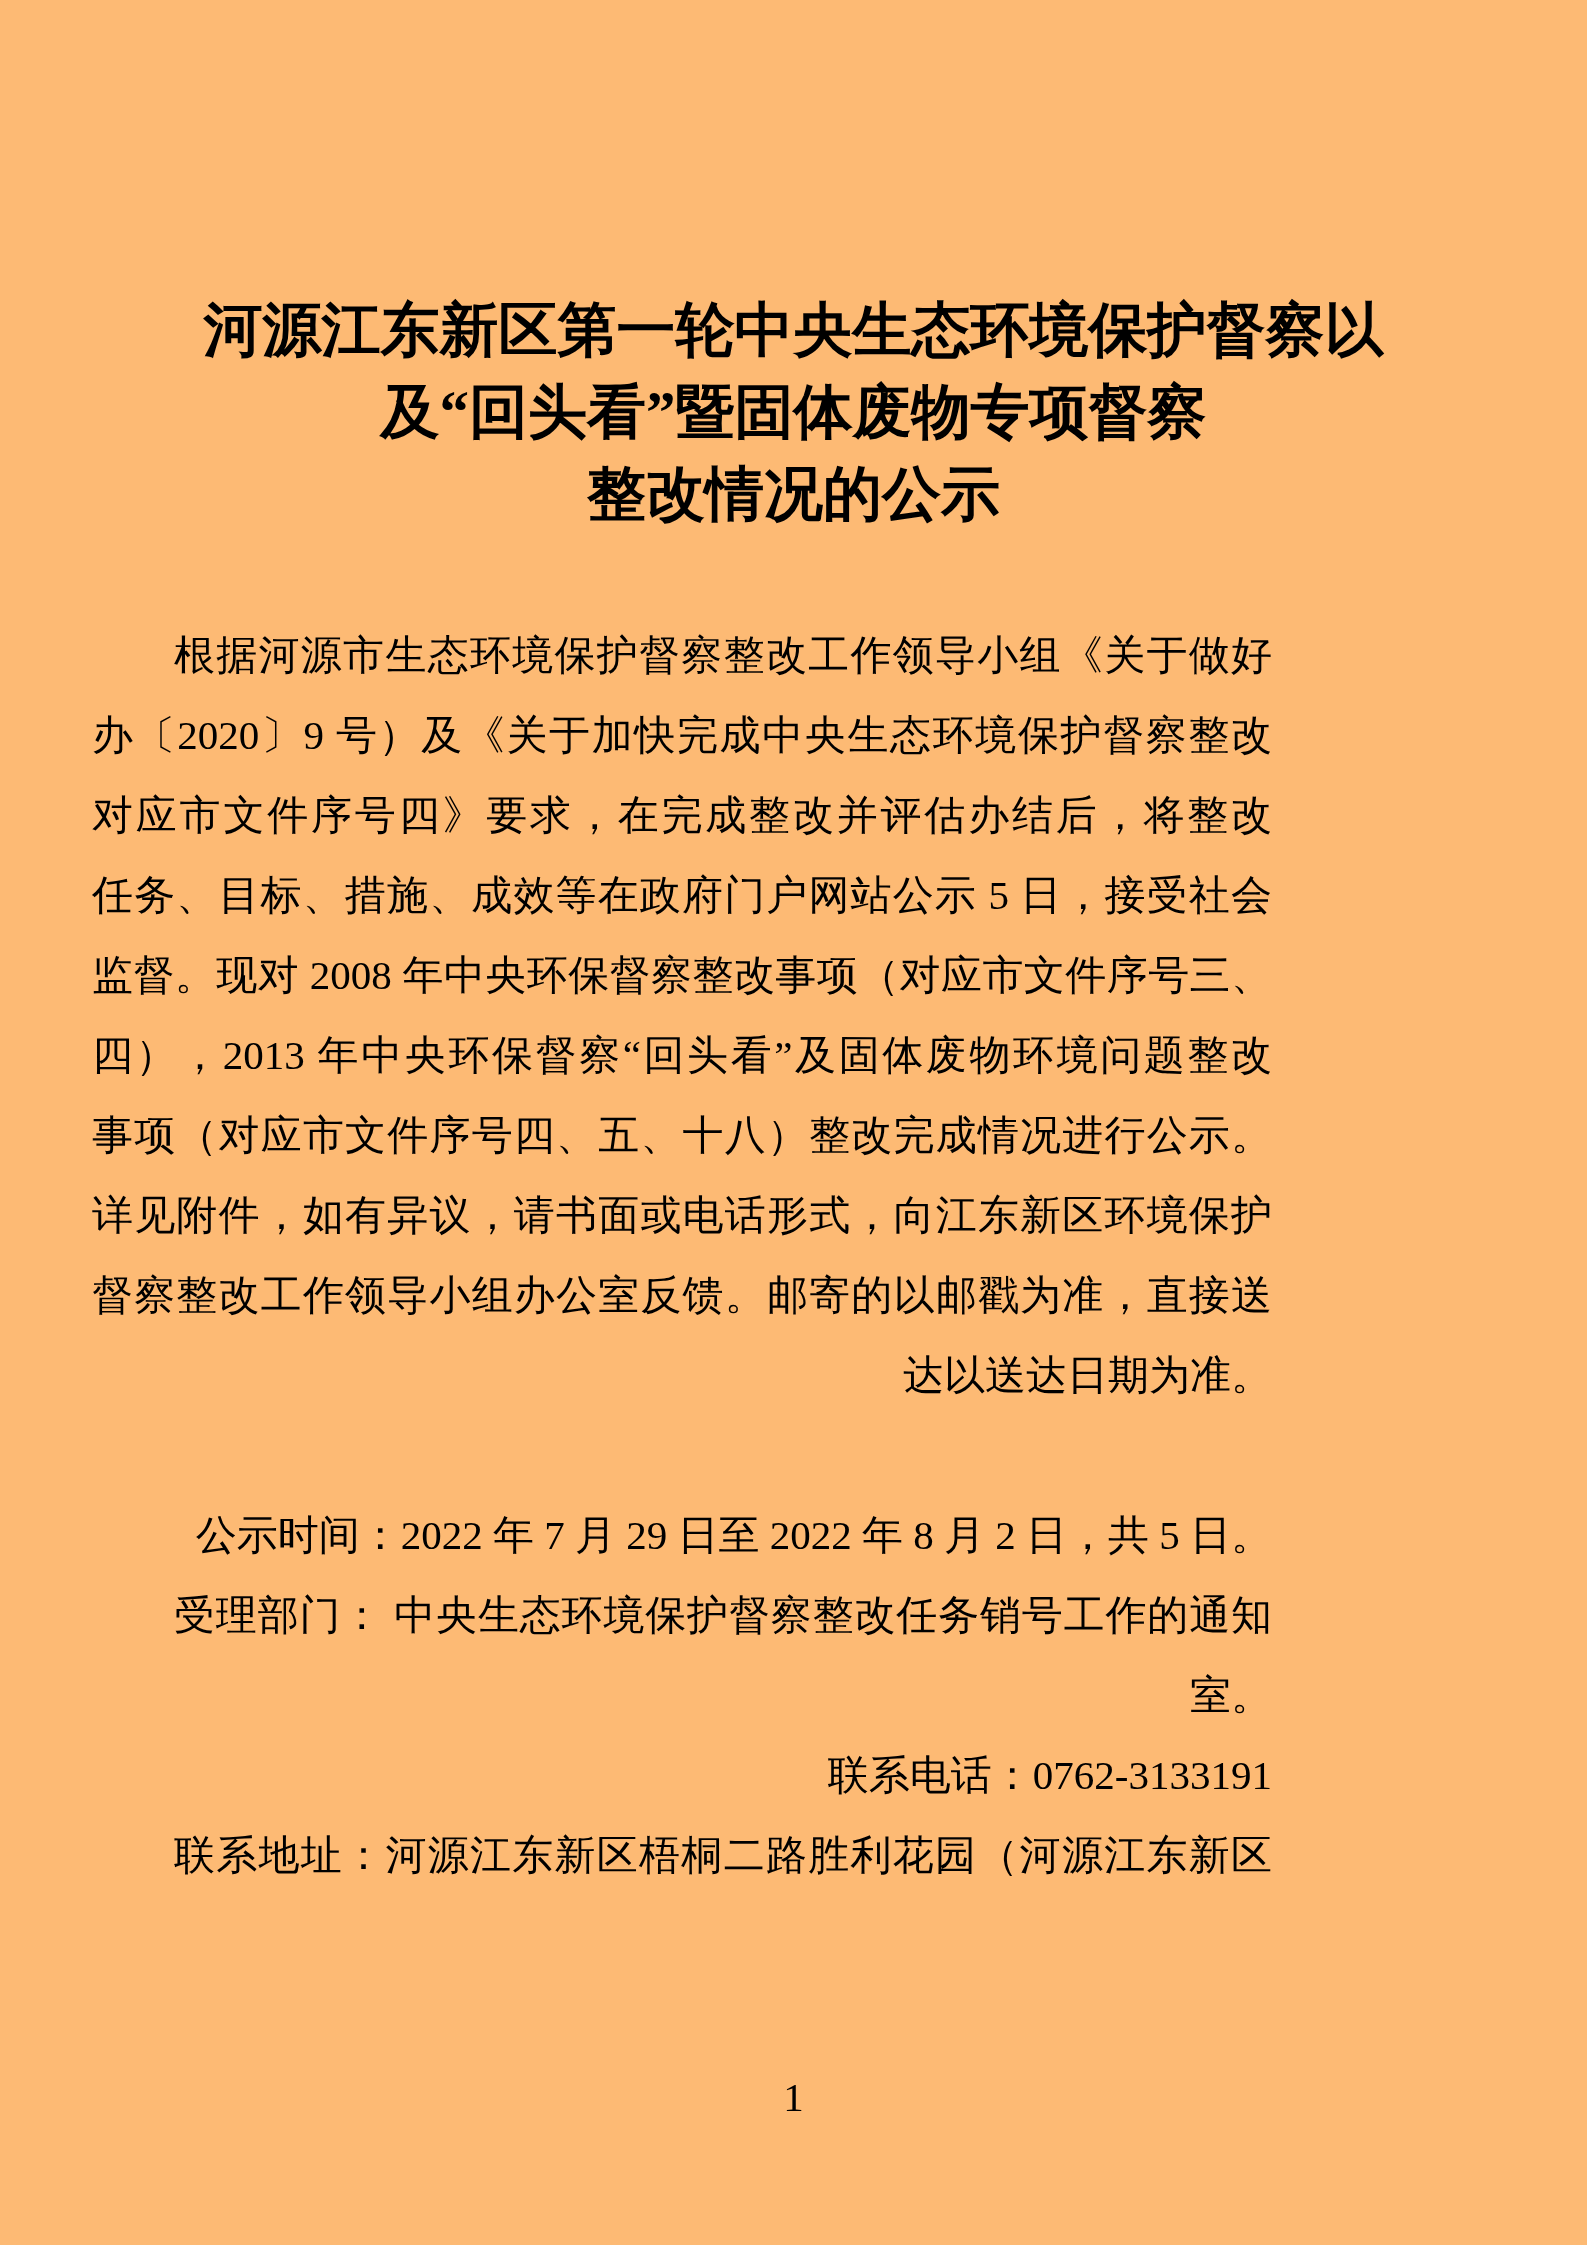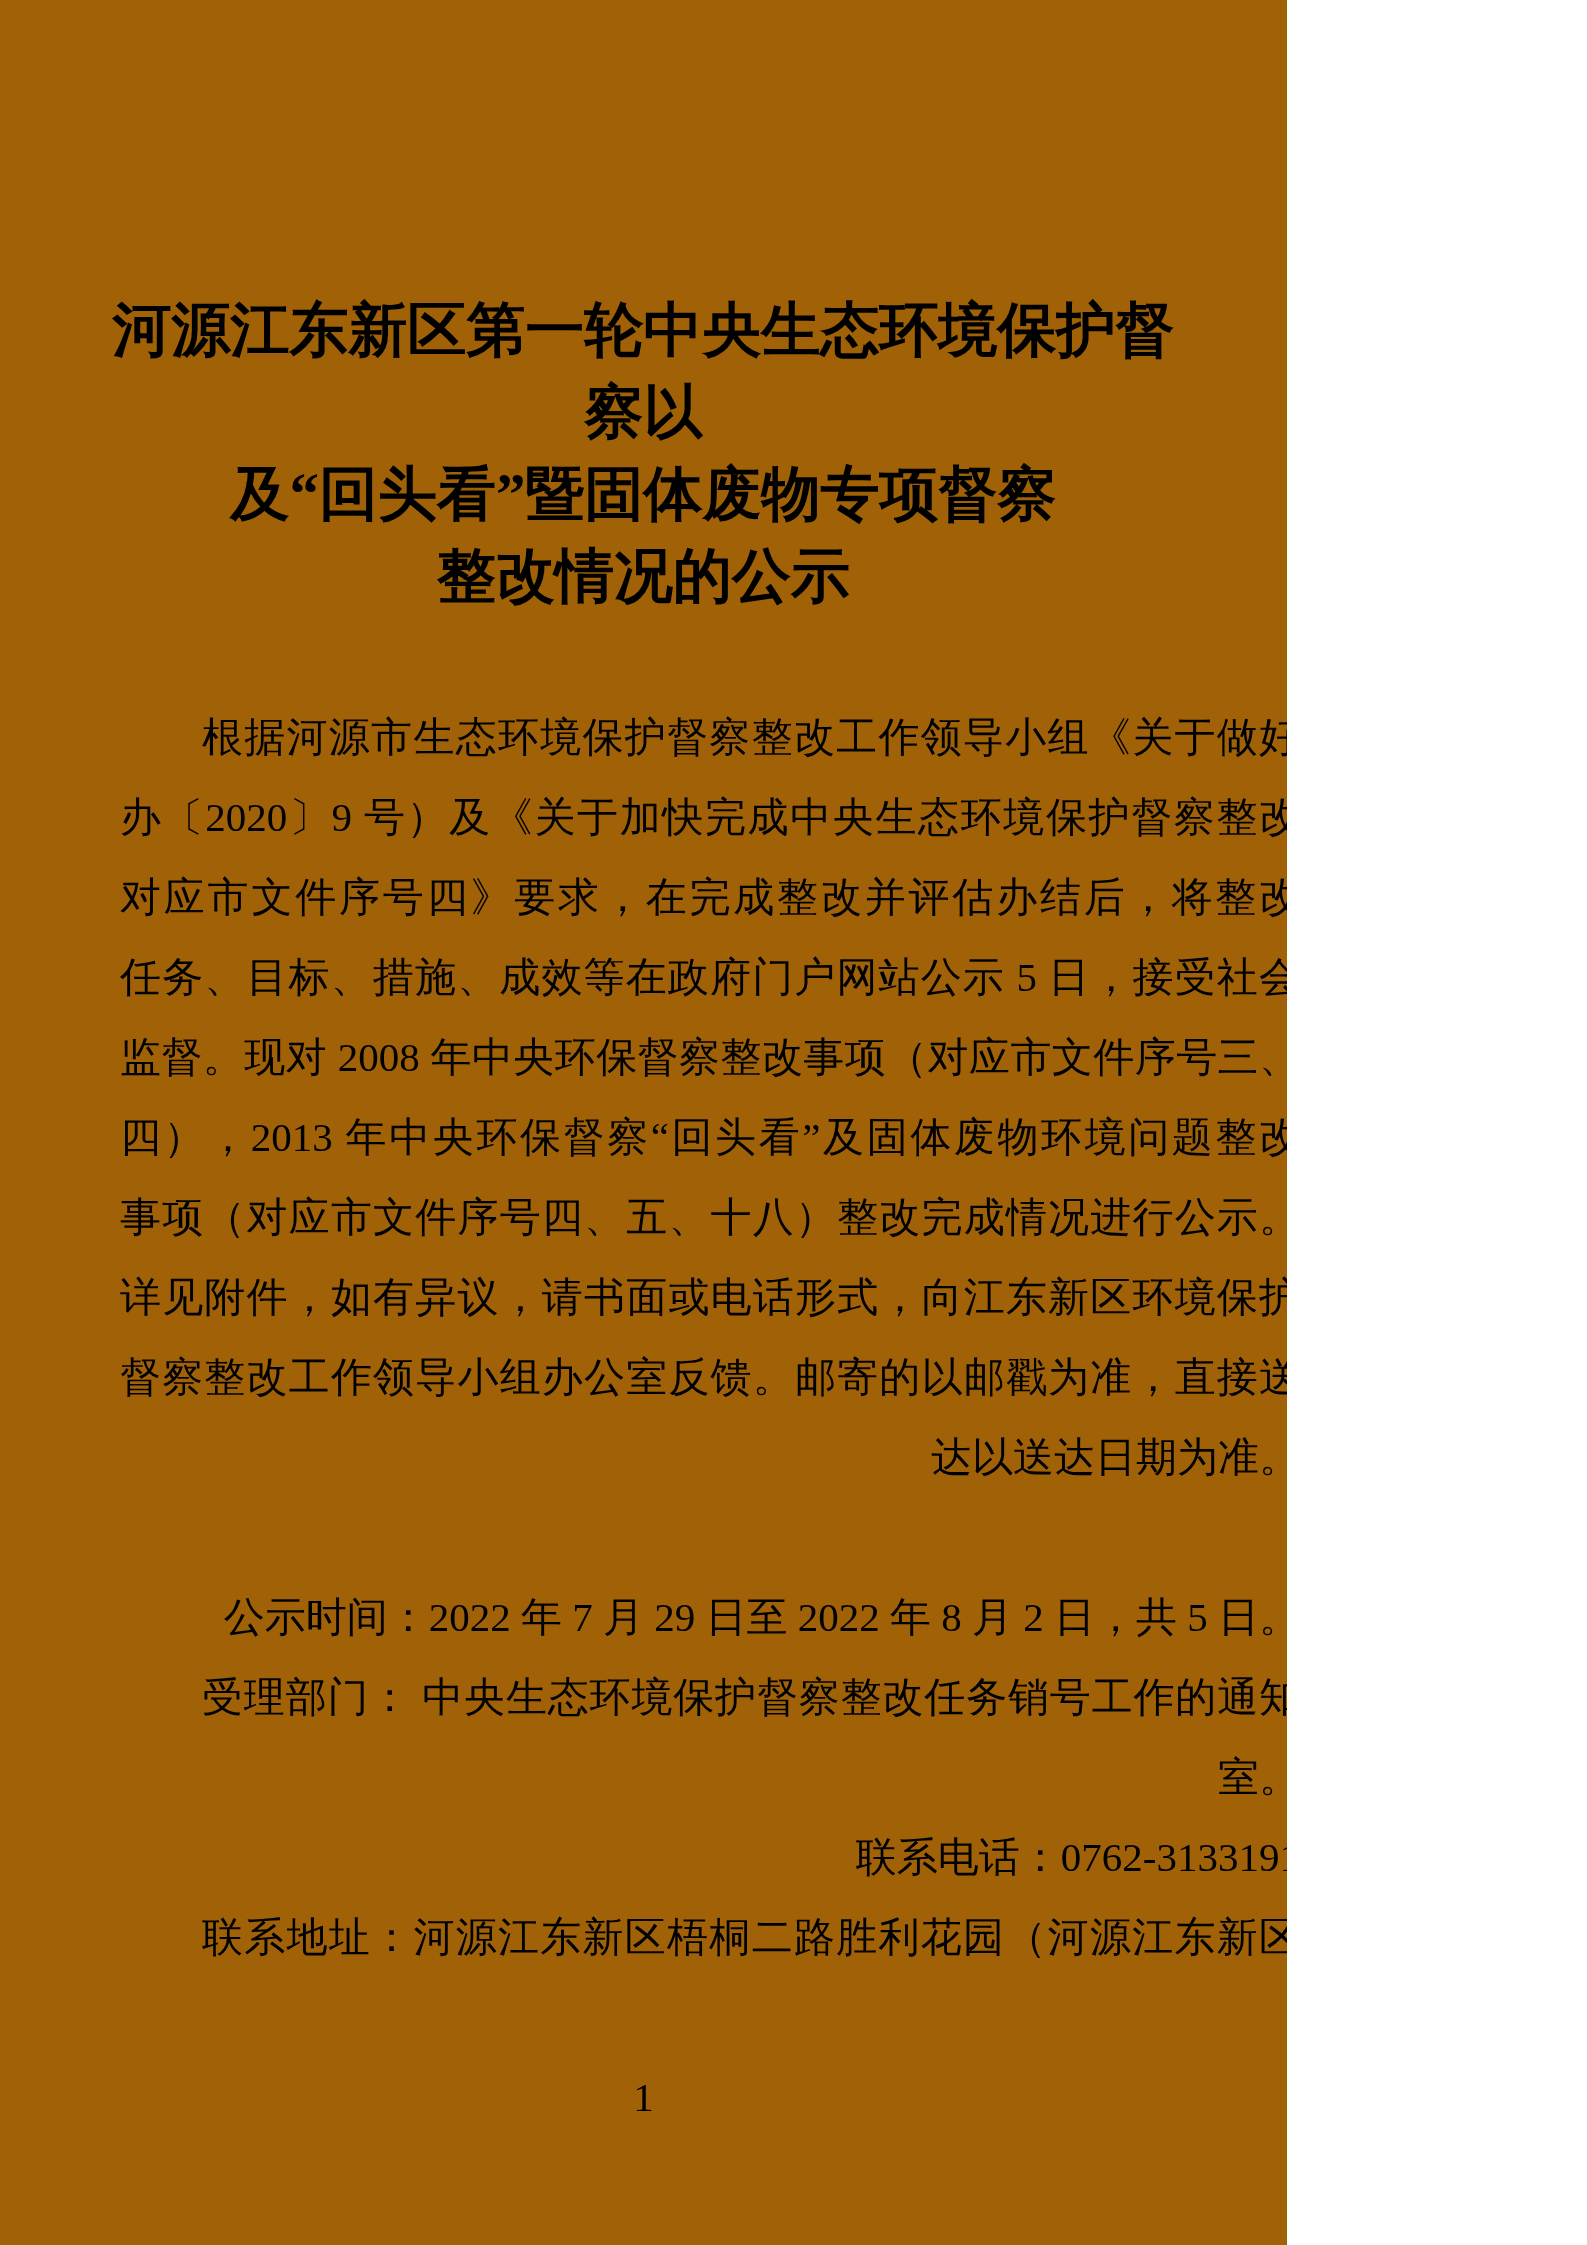--- a/index.html
+++ b/index.html
@@ -2,38 +2,38 @@
 <html><head>
 <meta charset="utf-8">
 <style>
   html, body {
     margin: 0;
     padding: 0;
     background: #ffffff;
   }
   .page {
     position: relative;
-    width: 1287px;
+    width: 1587px;
     height: 2245px;
-    background: #a16207;
+    background: #fdba74;
     color: #000000;
     font-family: "Liberation Serif", "DejaVu Serif", serif;
     overflow: hidden;
   }
   .title {
     padding-top: 289px;
     margin: 0 100px;
     text-align: center;
     font-weight: bold;
     font-size: 59px;
     line-height: 82px;
     letter-spacing: 0px;
   }
   .content {
-    margin-left: 120px;
+    margin-left: 92px;
     width: 1180px;
     font-size: 41px;
   }
   .paragraph {
     margin-top: 80px;
   }
   .line {
     line-height: 80px;
     text-align: right;
     white-space: normal;

